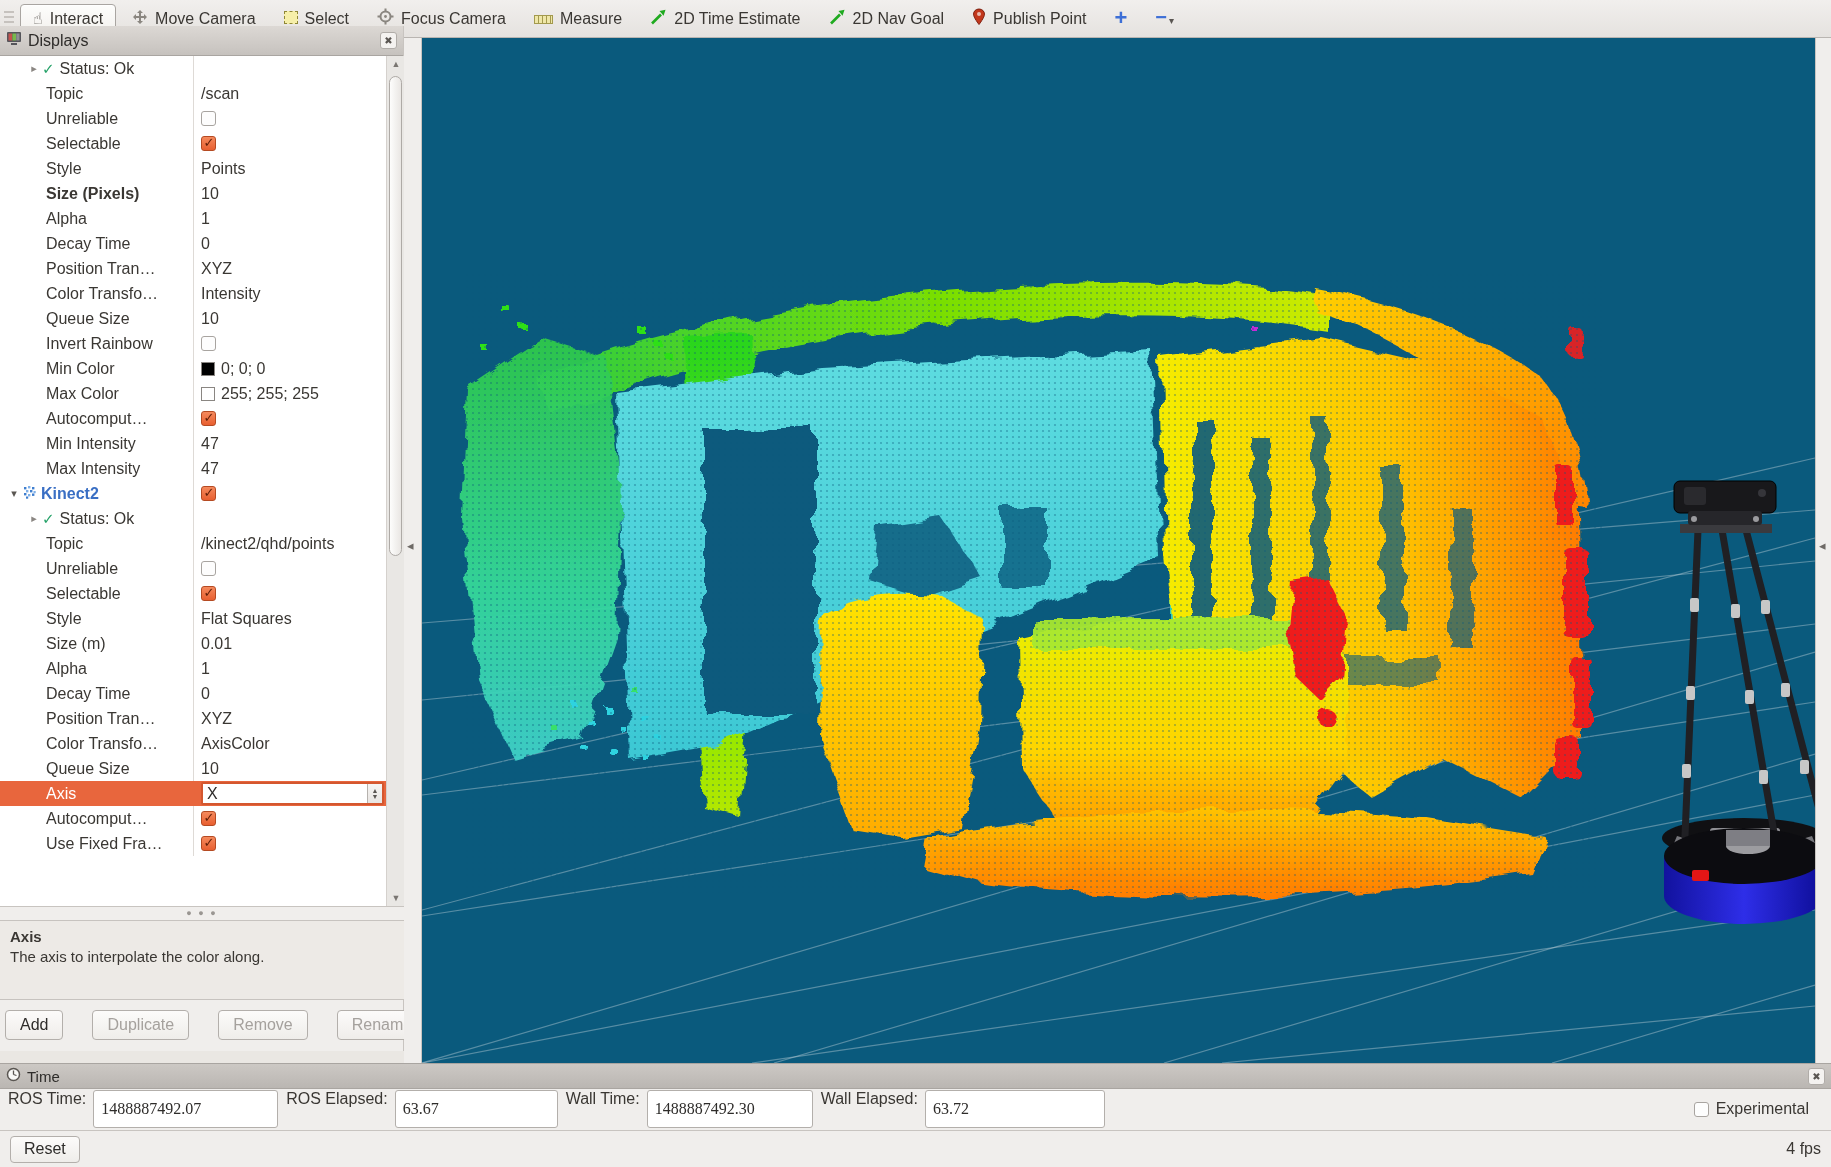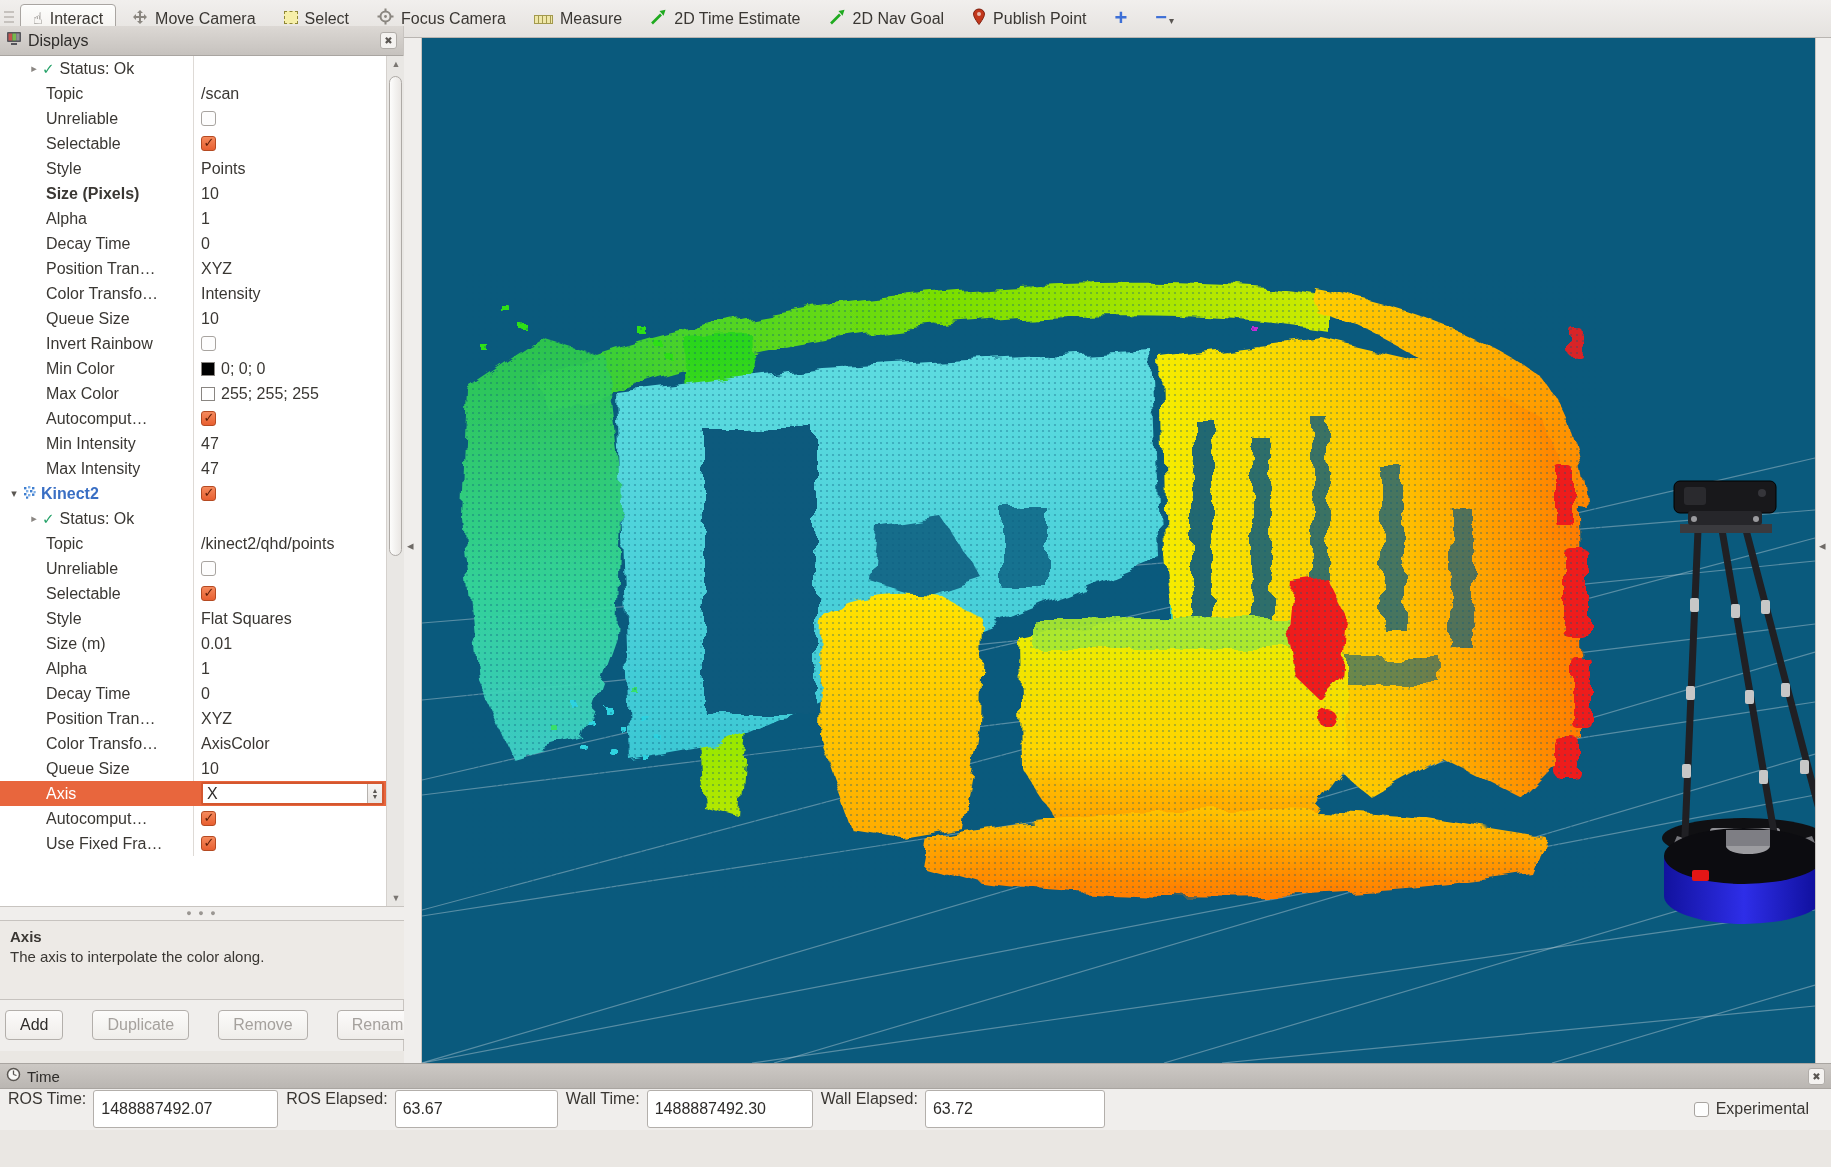--- a/index.html
+++ b/index.html
@@ -76,21 +76,21 @@
   #viewport { position:absolute; left:422px; top:38px; width:1393px; height:1025px; background:#0a5a7d; }
   #viewport svg { display:block; }
 
   
   #time-panel { position:absolute; left:0; top:1063px; width:1831px; height:67px; background:#f0eeec; }
   #time-header { height:26px; background:linear-gradient(#ccc8c4,#bab6b2); border-top:1px solid #a9a5a1; border-bottom:1px solid #a9a5a1;
     display:flex; align-items:center; gap:6px; padding:0 6px; font-size:15px; color:#2e2c2a; }
   #time-row { height:40px; display:flex; align-items:center; gap:8px; padding-left:8px; font-size:16px; }
   .tfield { display:flex; align-items:flex-start; gap:7px; }
   .tinput { height:38px; border:1px solid #b3afab; border-radius:3px; background:#fff; font-size:16px;
-    font-family:Liberation Sans, sans-serif; color:#2e2c2a; padding-left:7px; }
+    font-family:Liberation Serif, serif; color:#2e2c2a; padding-left:7px; }
   #exp-wrap { margin-left:auto; margin-right:22px; display:flex; align-items:center; gap:7px; }
 
   
   #status-bar { position:absolute; left:0; top:1130px; width:1831px; height:37px; background:#f0eeec; border-top:1px solid #c8c4c0;
     display:flex; align-items:center; padding:0 10px; font-size:16px; }
   #reset-btn { height:27px; padding:0 13px; border:1px solid #b3afab; border-radius:4px;
     background:linear-gradient(#fcfbfa,#efedea); font-size:16px; color:#2e2c2a; }
   #fps { margin-left:auto; color:#3a3733; }
 </style>
 </head>
@@ -677,14 +677,18 @@
           <span>Wall Elapsed:</span>
           <input class="tinput" readonly="" value="63.72" style="width: 180px;">
         </div>
         <div id="exp-wrap">
         <span class="cb"></span>
         <span>Experimental</span>
       </div>
     </div>
   </div>
 
+  <div id="status-bar">
+    <button id="reset-btn">Reset</button>
+    <span id="fps">4 fps</span>
+  </div>
 
 </div>
 
 </body></html>

